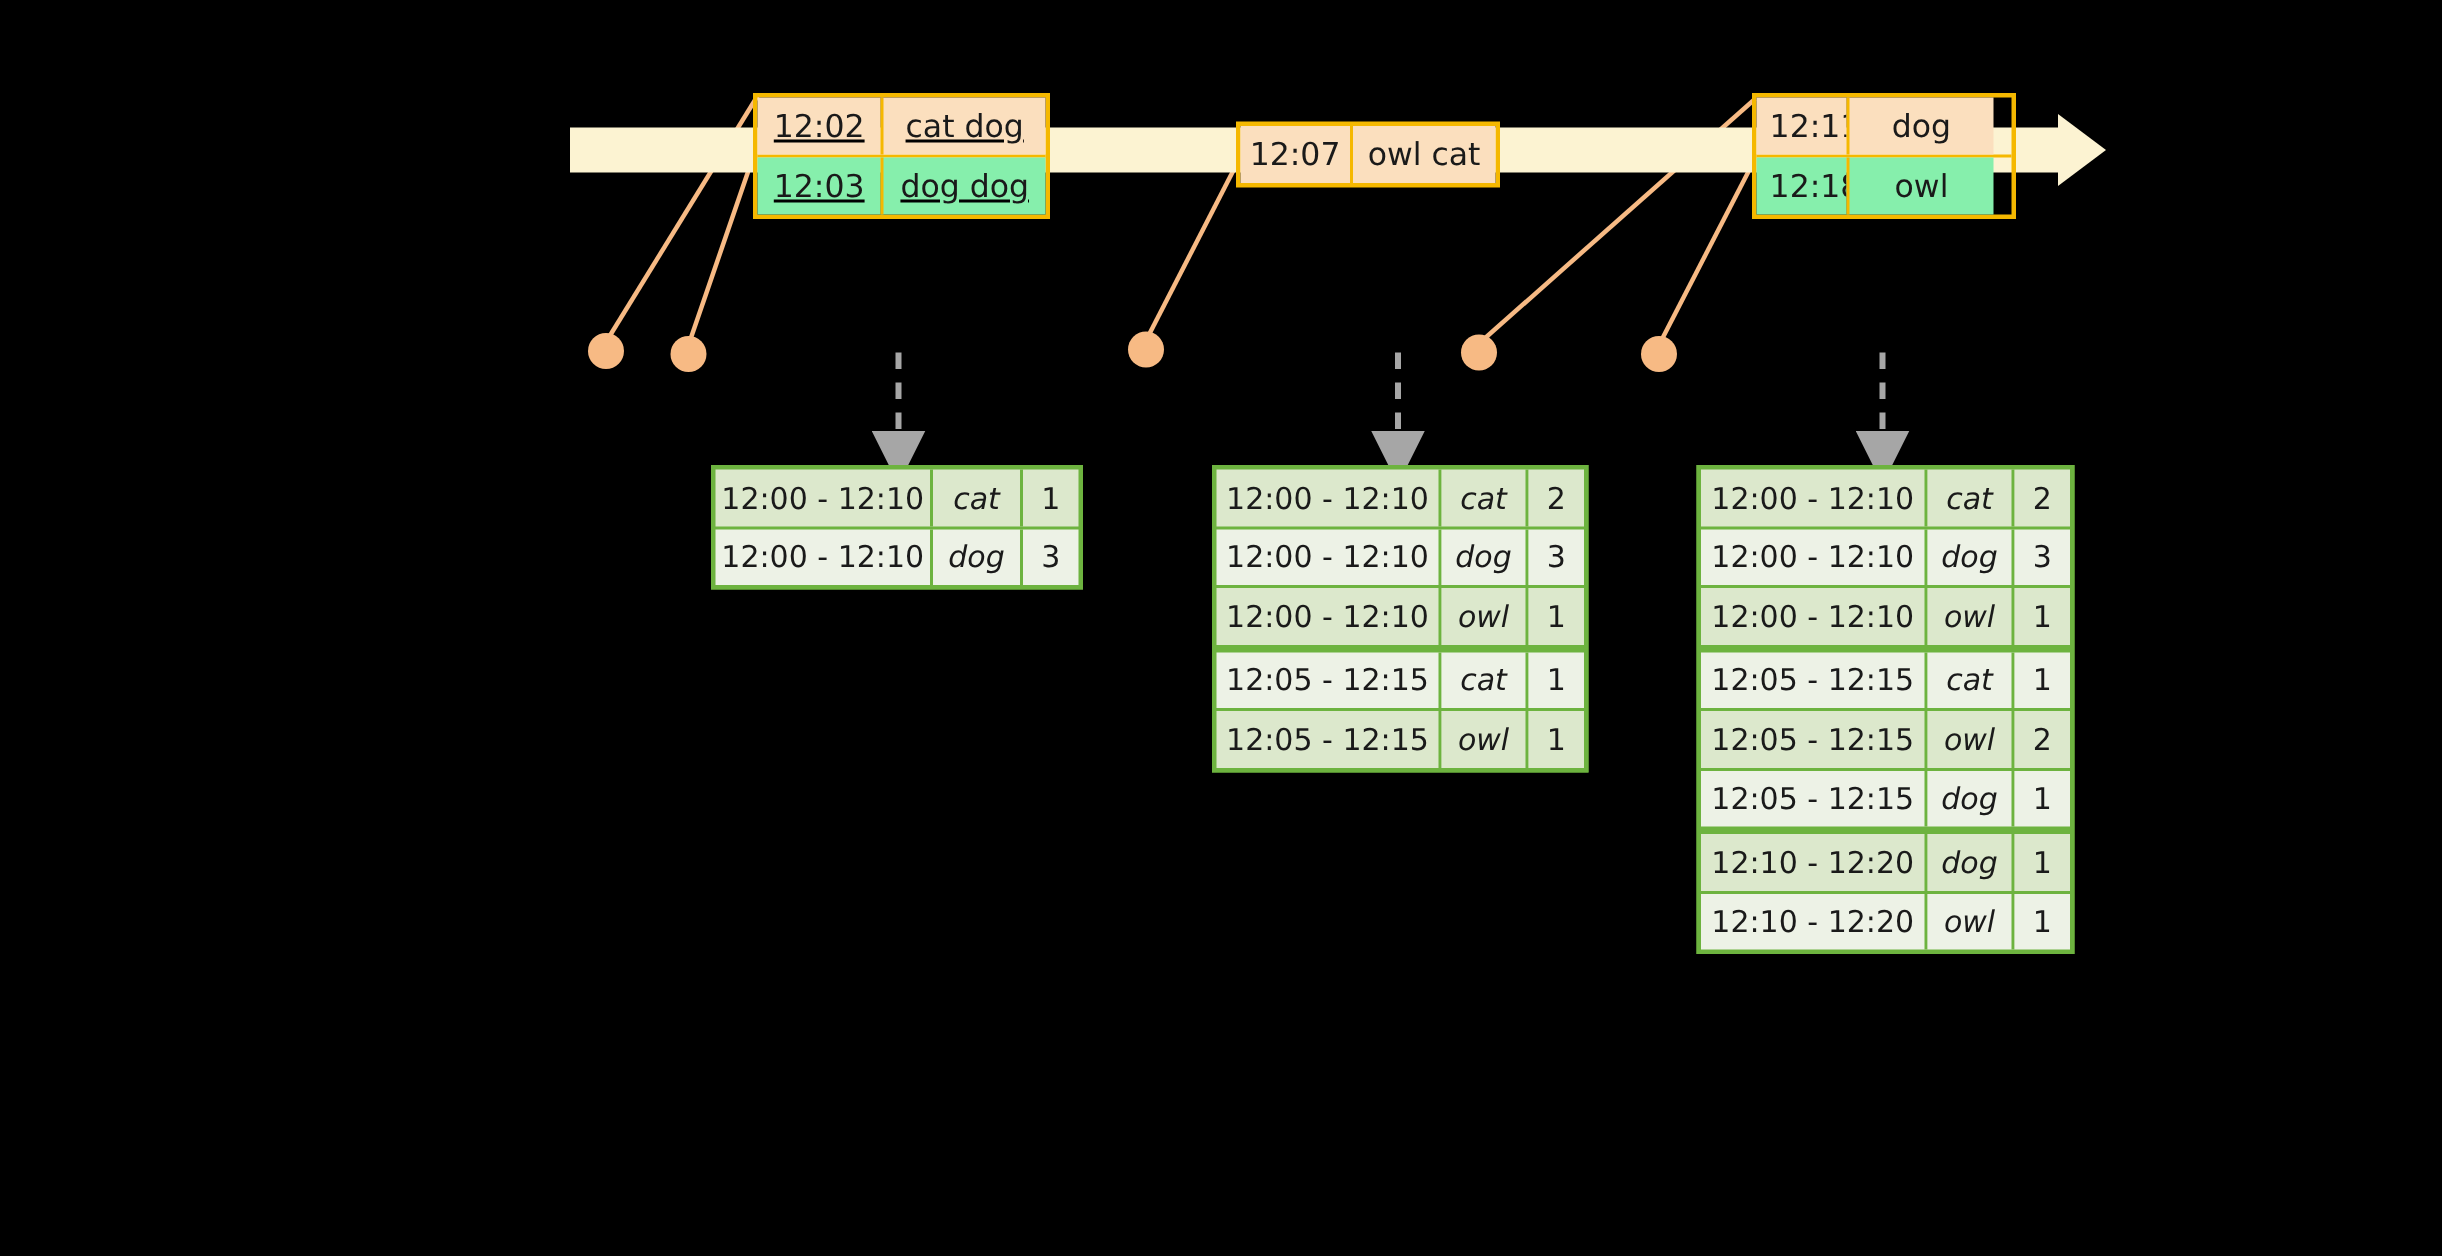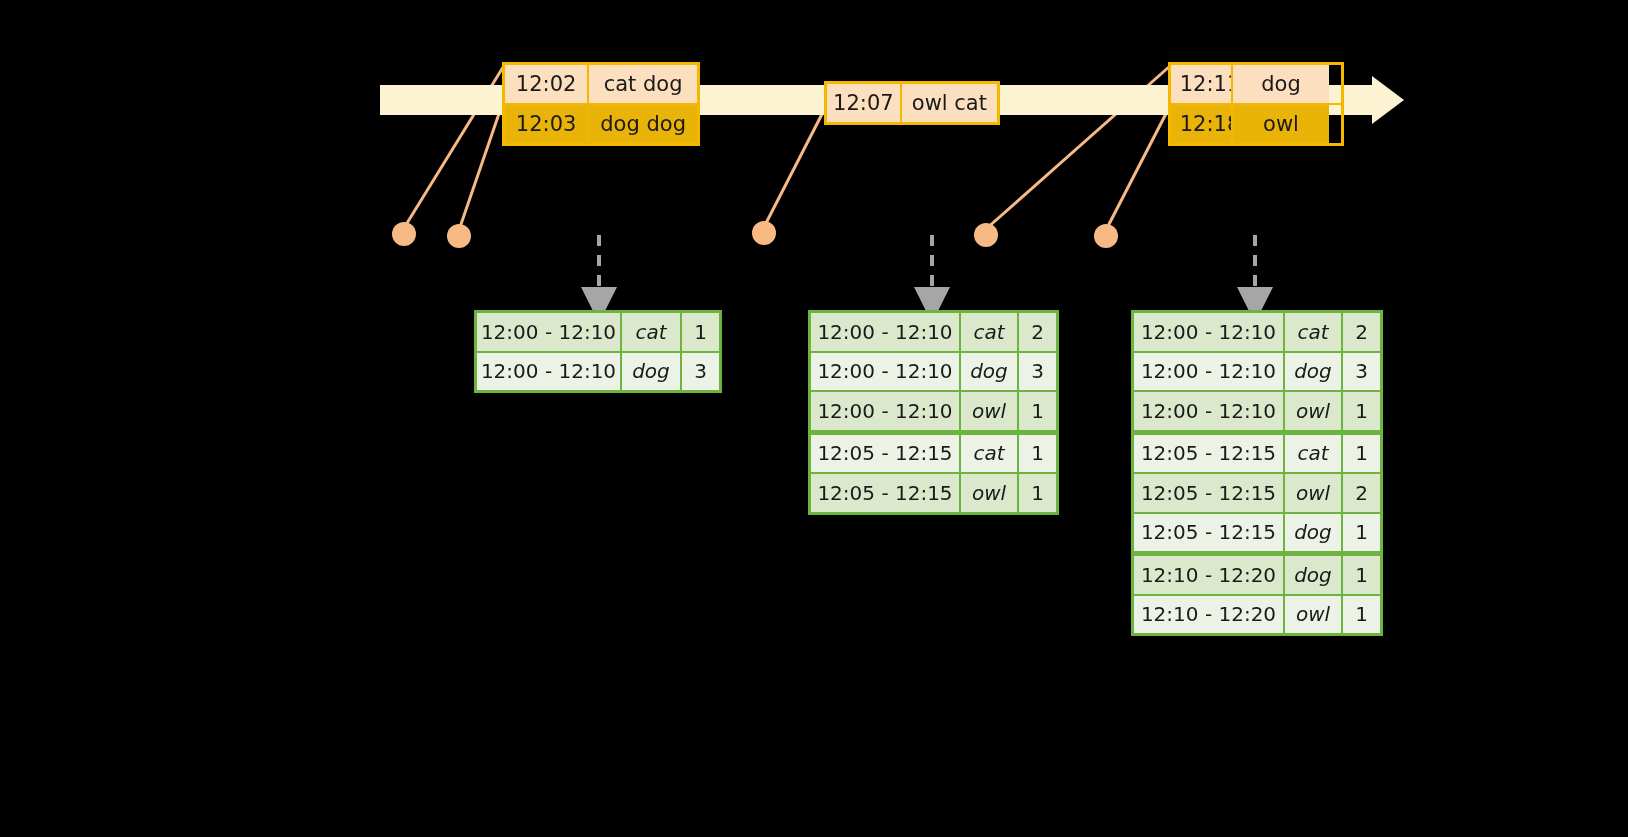--- a/index.html
+++ b/index.html
@@ -70,24 +70,24 @@
     box-sizing: border-box;
   }
   .event-cell.time {
     width: 84px;
   }
   .event-cell.payload {
     width: 112px;
     border-left: 2px solid #F5B800;
   }
   .shade-a { background: #FBDFBE; }
-  .shade-b { background: #eab308; }
-
-  
-  #card-a { left: 502px; top: 62px; width: 198px; }
+  .shade-b { background: #86efac; }
+
+  
+  #card-a { left: 502px; top: 62px; width: 198px; text-decoration: underline; }
   #card-b { left: 824px; top: 81px; width: 176px; }
   #card-c { left: 1168px; top: 62px; width: 176px; }
   #card-c .event-cell.time { width: 60px; padding-left: 18px; }
   #card-c .event-cell.payload { width: 98px; }
 
   
   .source-dot {
     position: absolute;
     width: 24px;
     height: 24px;

